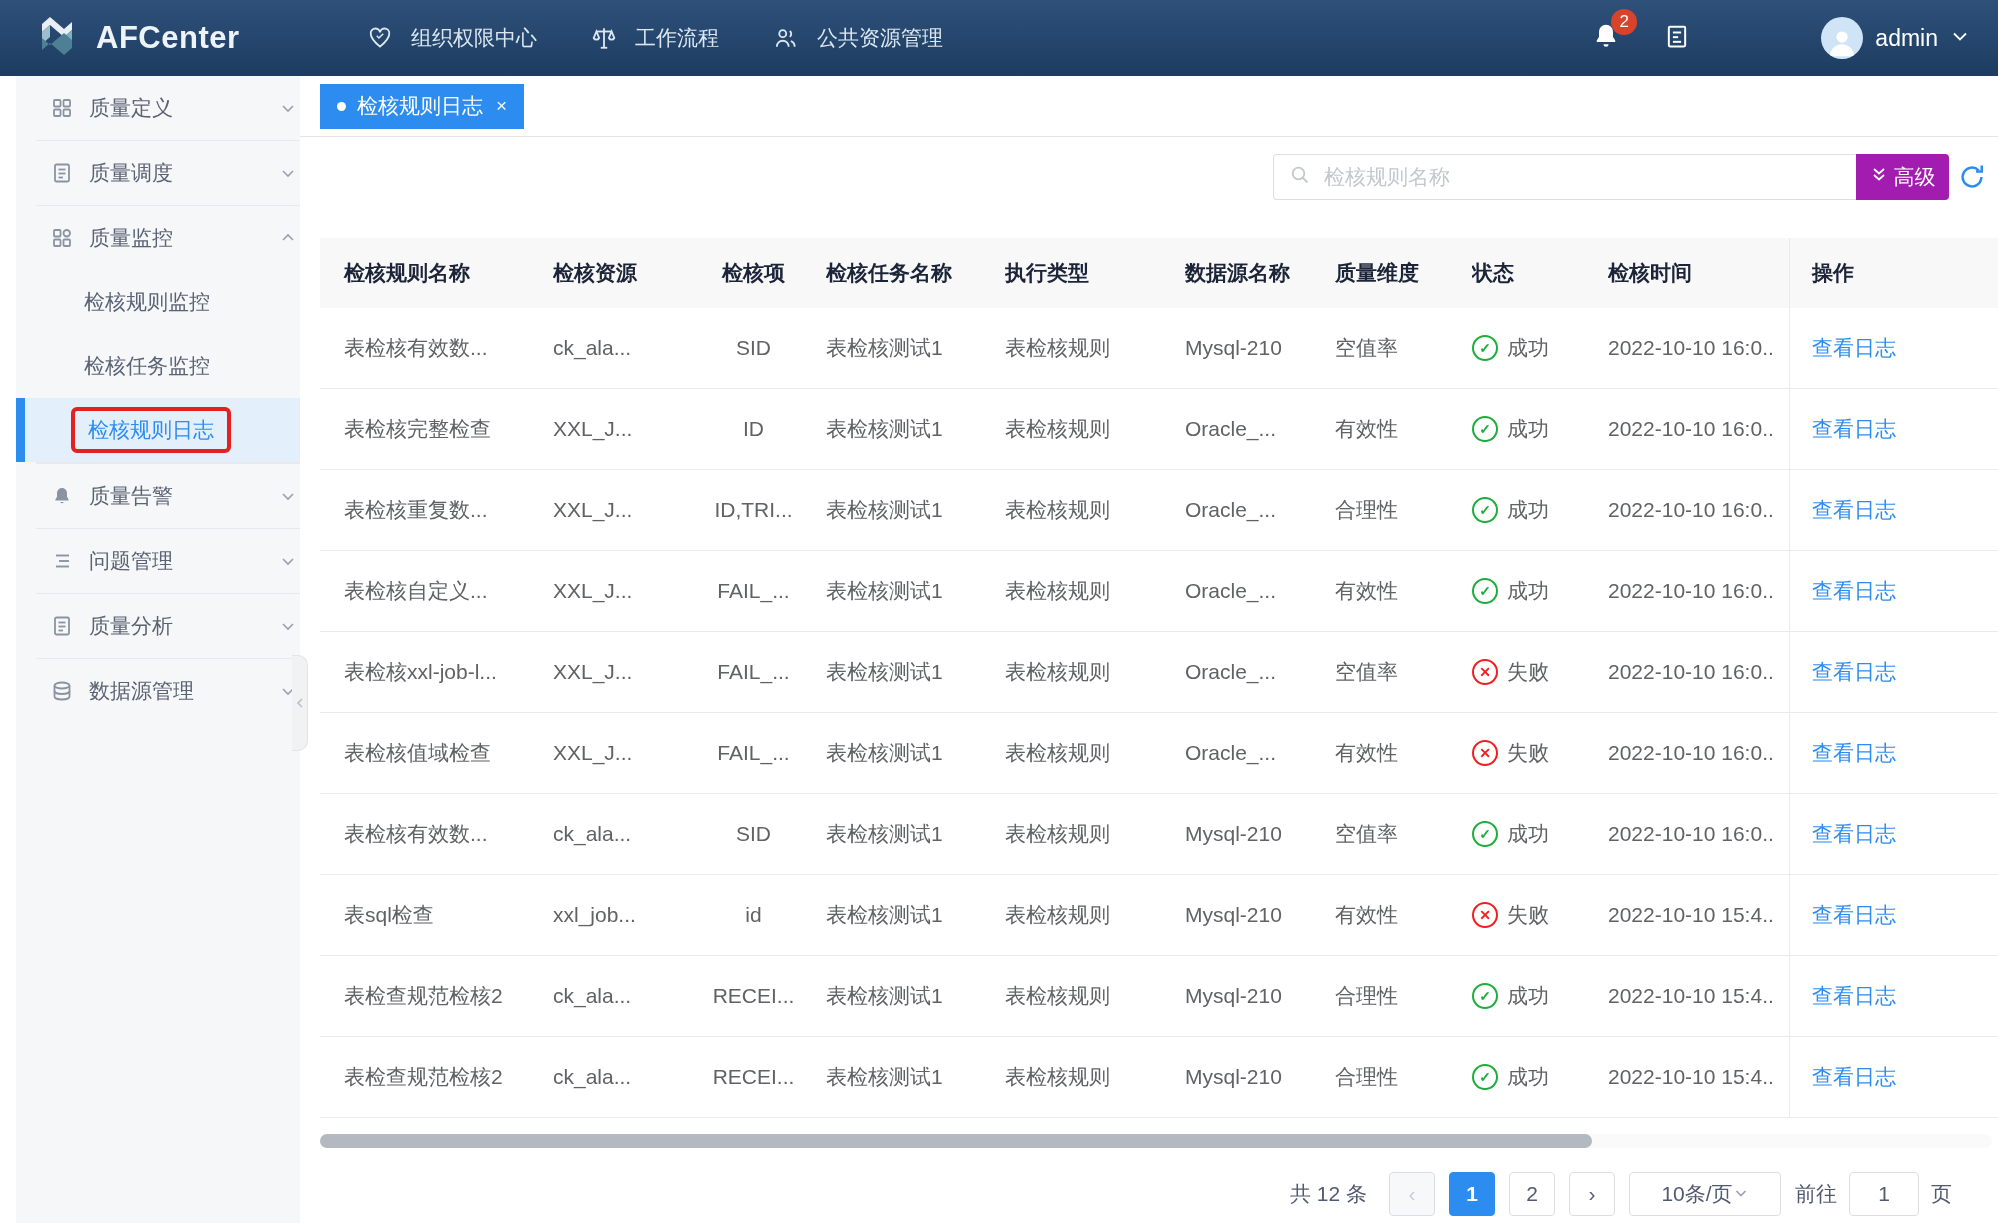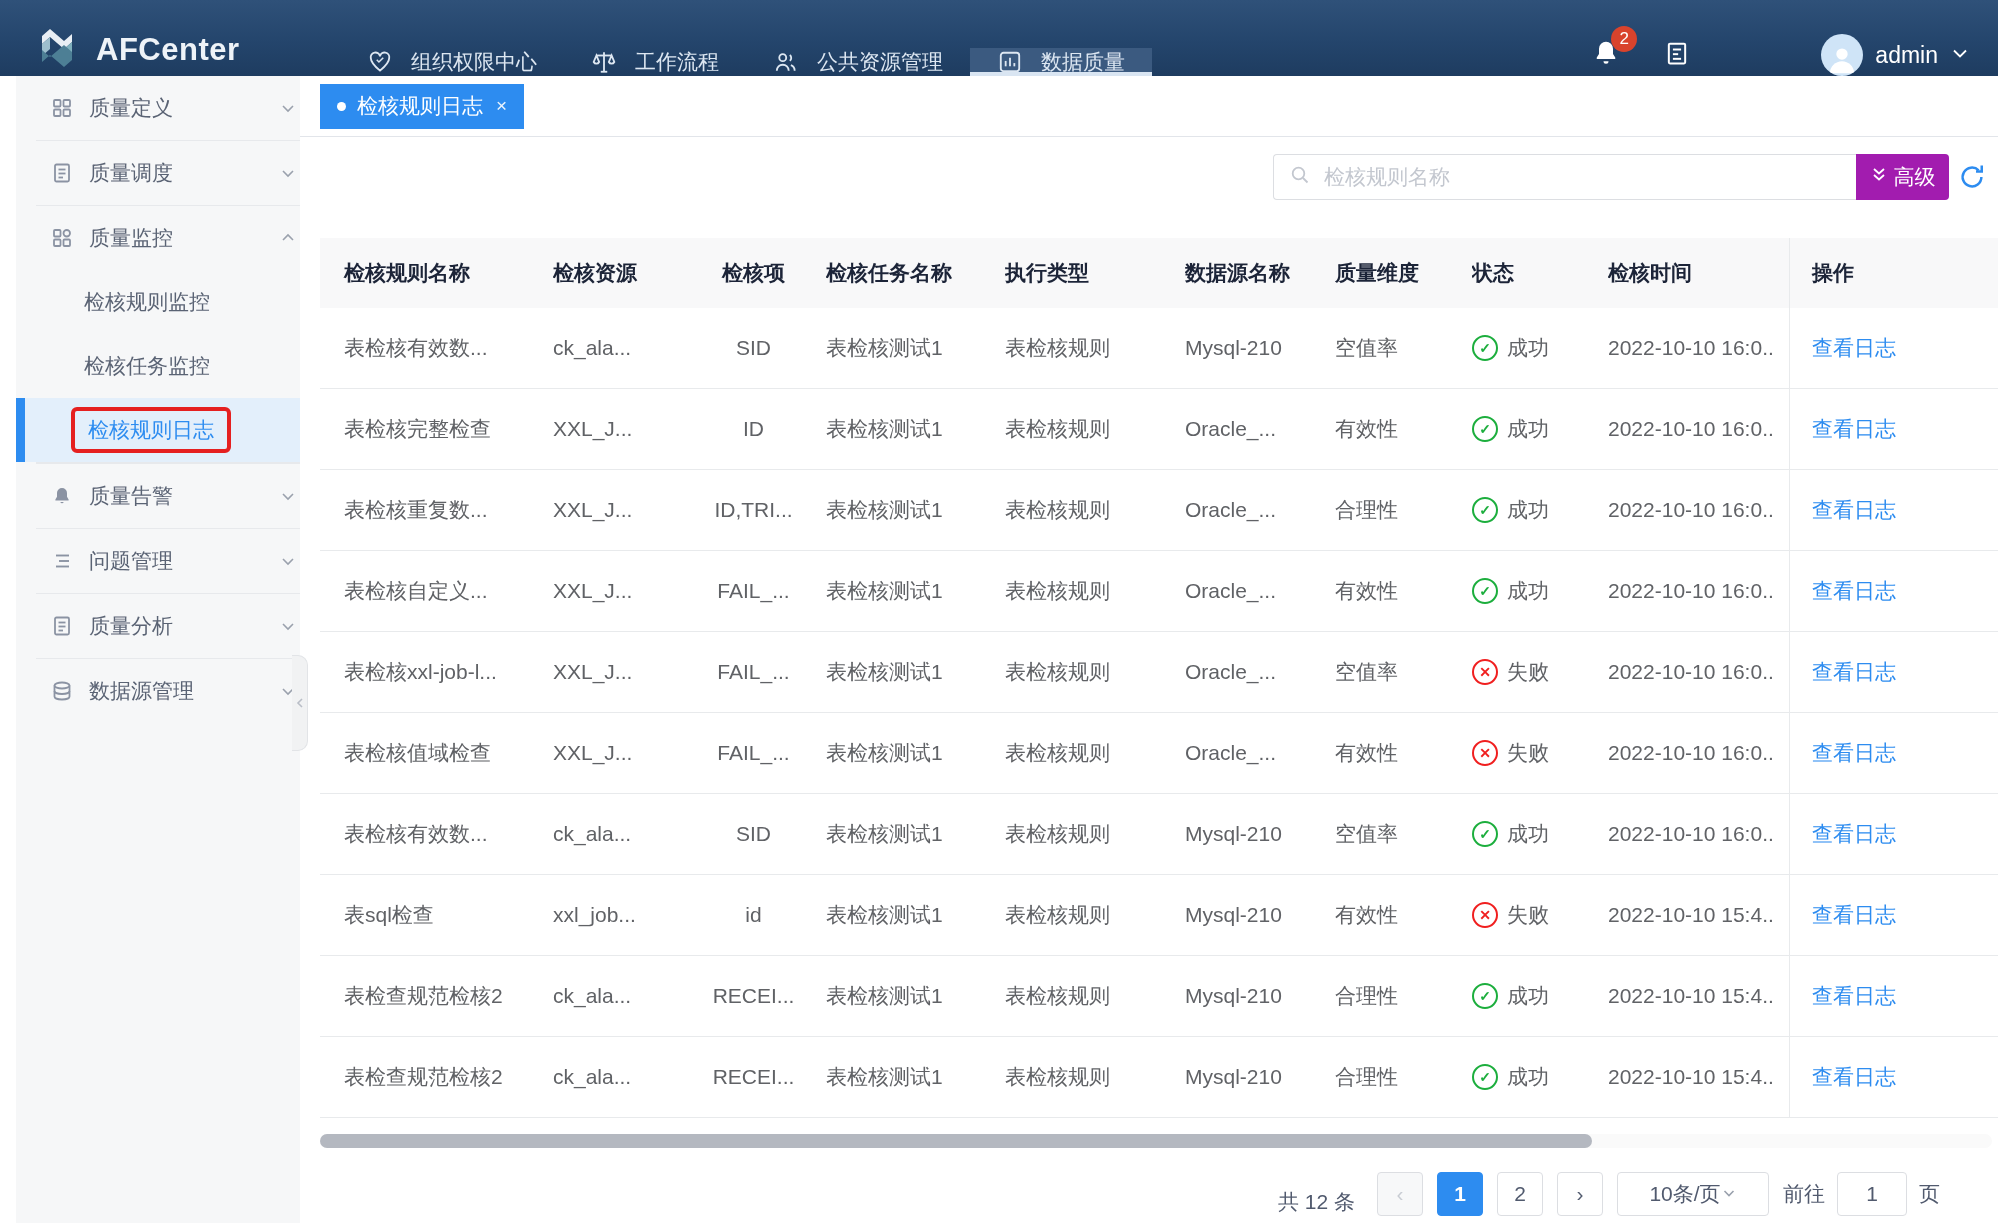--- a/index.html
+++ b/index.html
@@ -3,21 +3,21 @@
 <meta charset="utf-8">
 <style>
   * { box-sizing: border-box; }
   html,body { margin:0; padding:0; }
   body {
     width:1998px; height:1223px; overflow:hidden; position:relative;
     font-family:"Liberation Sans", sans-serif; background:#fff; color:#515a6e;
   }
   
   .topnav{
-    height:76px; display:flex; align-items:flex-end; color:#e9eff6;
+    height:76px; display:flex; align-items:center; color:#e9eff6;
     background:linear-gradient(180deg,#2f5179 0%,#24456c 55%,#1e3c60 100%);
   }
   .brand{ width:300px; display:flex; align-items:center; padding-left:34px; gap:14px; }
   .brand-name{ font-size:31px; font-weight:bold; color:#eef3f8; letter-spacing:.5px; }
   .menu{ display:flex; margin-left:40px; }
   .nav-item{ display:flex; align-items:center; gap:18px; padding:0 27px; font-size:21px; color:#dde7f2; cursor:pointer; position:relative; }
   .nav-item.active{ background:#3b5a80; }
   .nav-item.active::after{ content:""; position:absolute; left:0; right:0; bottom:0; height:4px; background:#d9e5f2; }
   .nico{ display:flex; align-items:center; }
   .nav-right{ margin-left:auto; display:flex; align-items:center; padding-right:26px; }
@@ -65,21 +65,21 @@
   .c10{ width:209px; padding-left:22px; border-left:1px solid #e8eaec; align-self:stretch; display:flex; align-items:center; }
   .stcell{ display:flex; align-items:center; gap:9px; }
   .sticon{ width:26px; height:26px; border-radius:50%; border:2px solid; display:inline-flex; align-items:center; justify-content:center; font-size:14px; font-weight:bold; flex-shrink:0; }
   .sticon.ok{ color:#1cae3d; border-color:#1cae3d; }
   .sticon.fail{ color:#f01f1f; border-color:#f01f1f; }
   .link{ color:#2d8cf0; cursor:pointer; text-decoration:none; }
   
   .hscroll{ margin:16px 0 0 20px; width:1672px; height:14px; border-radius:7px; background:#fafafa; position:relative; }
   .hthumb{ position:absolute; left:0; top:0; height:14px; width:1272px; border-radius:7px; background:#b4b8c0; cursor:pointer; }
   
-  .pager{ display:flex; align-items:flex-end; justify-content:flex-end; margin-top:24px; padding-right:58px; gap:14px; font-size:21px; color:#515a6e; }
+  .pager{ display:flex; align-items:center; justify-content:flex-end; margin-top:24px; padding-right:46px; gap:14px; font-size:21px; color:#515a6e; }
   .pg-total{ margin-right:8px; }
   .pg-btn{ min-width:46px; height:44px; border:1px solid #dcdee2; border-radius:4px; background:#fff;
     display:flex; align-items:center; justify-content:center; font-size:21px; cursor:pointer; color:#515a6e; }
   .pg-btn.disabled{ background:#f7f8f9; color:#c8ccd3; cursor:default; }
   .pg-btn.active{ background:#2d8cf0; border-color:#2d8cf0; color:#fff; font-weight:bold; }
   .pg-select{ width:152px; height:44px; border:1px solid #dcdee2; border-radius:4px; display:flex; align-items:center;
     justify-content:center; cursor:pointer; }
   .pg-goto{ display:flex; align-items:center; gap:12px; }
   .pg-input{ width:70px; height:44px; border:1px solid #dcdee2; border-radius:4px; text-align:center; font-size:21px; font-family:inherit; color:#515a6e; outline:none; }
 </style>
@@ -123,31 +123,20 @@
     <div class="nav-item">
       <span class="nico">
         <svg width="26" height="26" viewBox="0 0 24 24" fill="none" stroke="currentColor" stroke-width="1.7">
           <circle cx="9" cy="8" r="3.2"></circle>
             <path d="M3.5 20 a5.5 5.5 0 0 1 11 0"></path>
           <path d="M15.5 5.6 a3.2 3.2 0 0 1 0 5.2"></path>
             <path d="M16.5 14.8 a5.5 5.5 0 0 1 3.5 5.2"></path>
         </svg>
       </span>
       <span>公共资源管理</span>
-    </div>
-    <div class="nav-item active">
-      <span class="nico">
-        <svg width="26" height="26" viewBox="0 0 24 24" fill="none" stroke="currentColor" stroke-width="1.7">
-          <rect x="3.5" y="3.5" width="17" height="17" rx="2.5"></rect>
-          <line x1="8" y1="16" x2="8" y2="11"></line>
-            <line x1="12" y1="16" x2="12" y2="8"></line>
-            <line x1="16" y1="16" x2="16" y2="13"></line>
-        </svg>
-      </span>
-      <span>数据质量</span>
     </div>
   </nav>
   <div class="nav-right">
     <div class="bell-wrap">
       <span>
         <svg width="30" height="30" viewBox="0 0 24 24" fill="#fff">
           <path d="M12 3 a5.6 5.6 0 0 0-5.6 5.6 v4.2 L4.6 15.6 v1.2 h14.8 v-1.2 l-1.8-2.8 V8.6 A5.6 5.6 0 0 0 12 3 Z"></path>
           <path d="M10 18.5 a2 2 0 0 0 4 0 Z"></path>
         </svg>
       </span>

